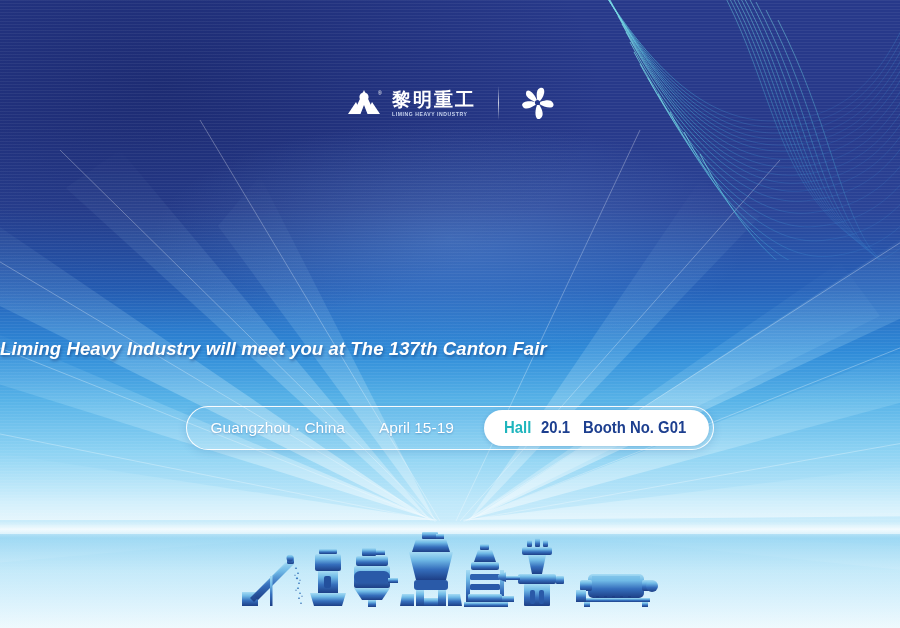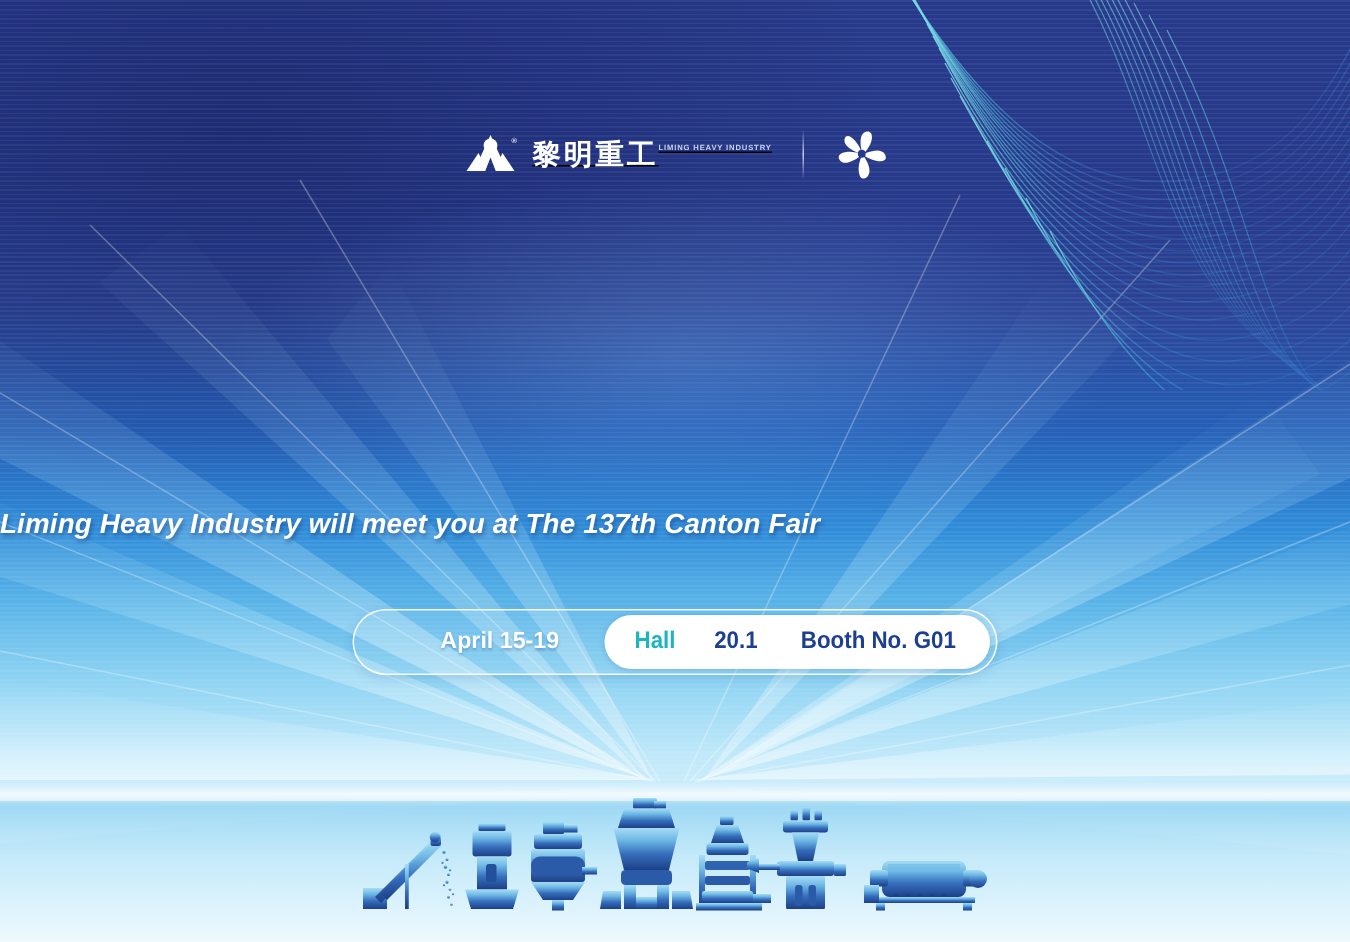--- a/index.html
+++ b/index.html
@@ -65,21 +65,21 @@
   }
 
   
   .logo-row {
     position:absolute; top:86px; left:0; right:0;
     display:flex; align-items:center; justify-content:center; gap:0;
     z-index:6;
   }
   .logo-block { display:flex; align-items:center; gap:9px; }
   .logo-mark { flex:0 0 auto; display:block; }
-  .logo-text-wrap { display:flex; flex-direction:row; justify-content:space-between; line-height:1;text-decoration:underline; }
+  .logo-text-wrap { display:flex; flex-direction:column; justify-content:space-between; line-height:1; }
   .logo-cn {
     color:#ffffff; font-weight:bold; letter-spacing:2px;
     font-size:19px; white-space:nowrap;
   }
   .logo-en {
     color:#c8d4ef; font-size:5px; letter-spacing:.55px;
     margin-top:3px; white-space:nowrap; font-weight:bold;
     transform:scaleX(1.02); transform-origin:left center;
   }
   .logo-divider {
@@ -138,23 +138,23 @@
     border:1.6px solid rgba(255,255,255,.95);
     border-radius:22px;
     padding:0 4px 0 24px;
     background:rgba(255,255,255,.06);
     box-shadow:0 2px 8px rgba(30,90,160,.18);
   }
   .pill-city, .pill-date {
     color:#ffffff; font-size:15.5px; white-space:nowrap;
     text-shadow:0 1px 2px rgba(20,70,140,.35);
   }
-  .pill-date { margin-left:34px; margin-right:30px;font-weight:bold; }
+  .pill-date { margin-left:34px; margin-right:30px; }
   .pill-badge {
-    display:flex; align-items:center; gap:24px;
+    display:flex; align-items:center; gap:8px;
     background:#ffffff;
     border-radius:18px;
     height:36px;
     padding:0 19px;
     box-shadow:0 1px 4px rgba(20,80,150,.22);
   }
   .badge-hall, .badge-num, .badge-booth {
     font-weight:bold; font-size:16px; white-space:nowrap;
     transform:scaleX(.93); display:inline-block;
   }
@@ -299,20 +299,21 @@
       </svg>
     </div>
 
   </div>
 
 
   <div class="subtitle">Liming Heavy Industry will meet you at The 137th Canton Fair</div>
 
   <div class="pill-wrap">
     <div class="pill">
+      <span class="pill-city">Guangzhou · China</span>
       <span class="pill-date">April 15-19</span>
       <span class="pill-badge">
         <span class="badge-hall">Hall</span>
         <span class="badge-num">20.1</span>
         <span class="badge-booth">Booth No. G01</span>
       </span>
     </div>
   </div>
 
   <div class="machines">

